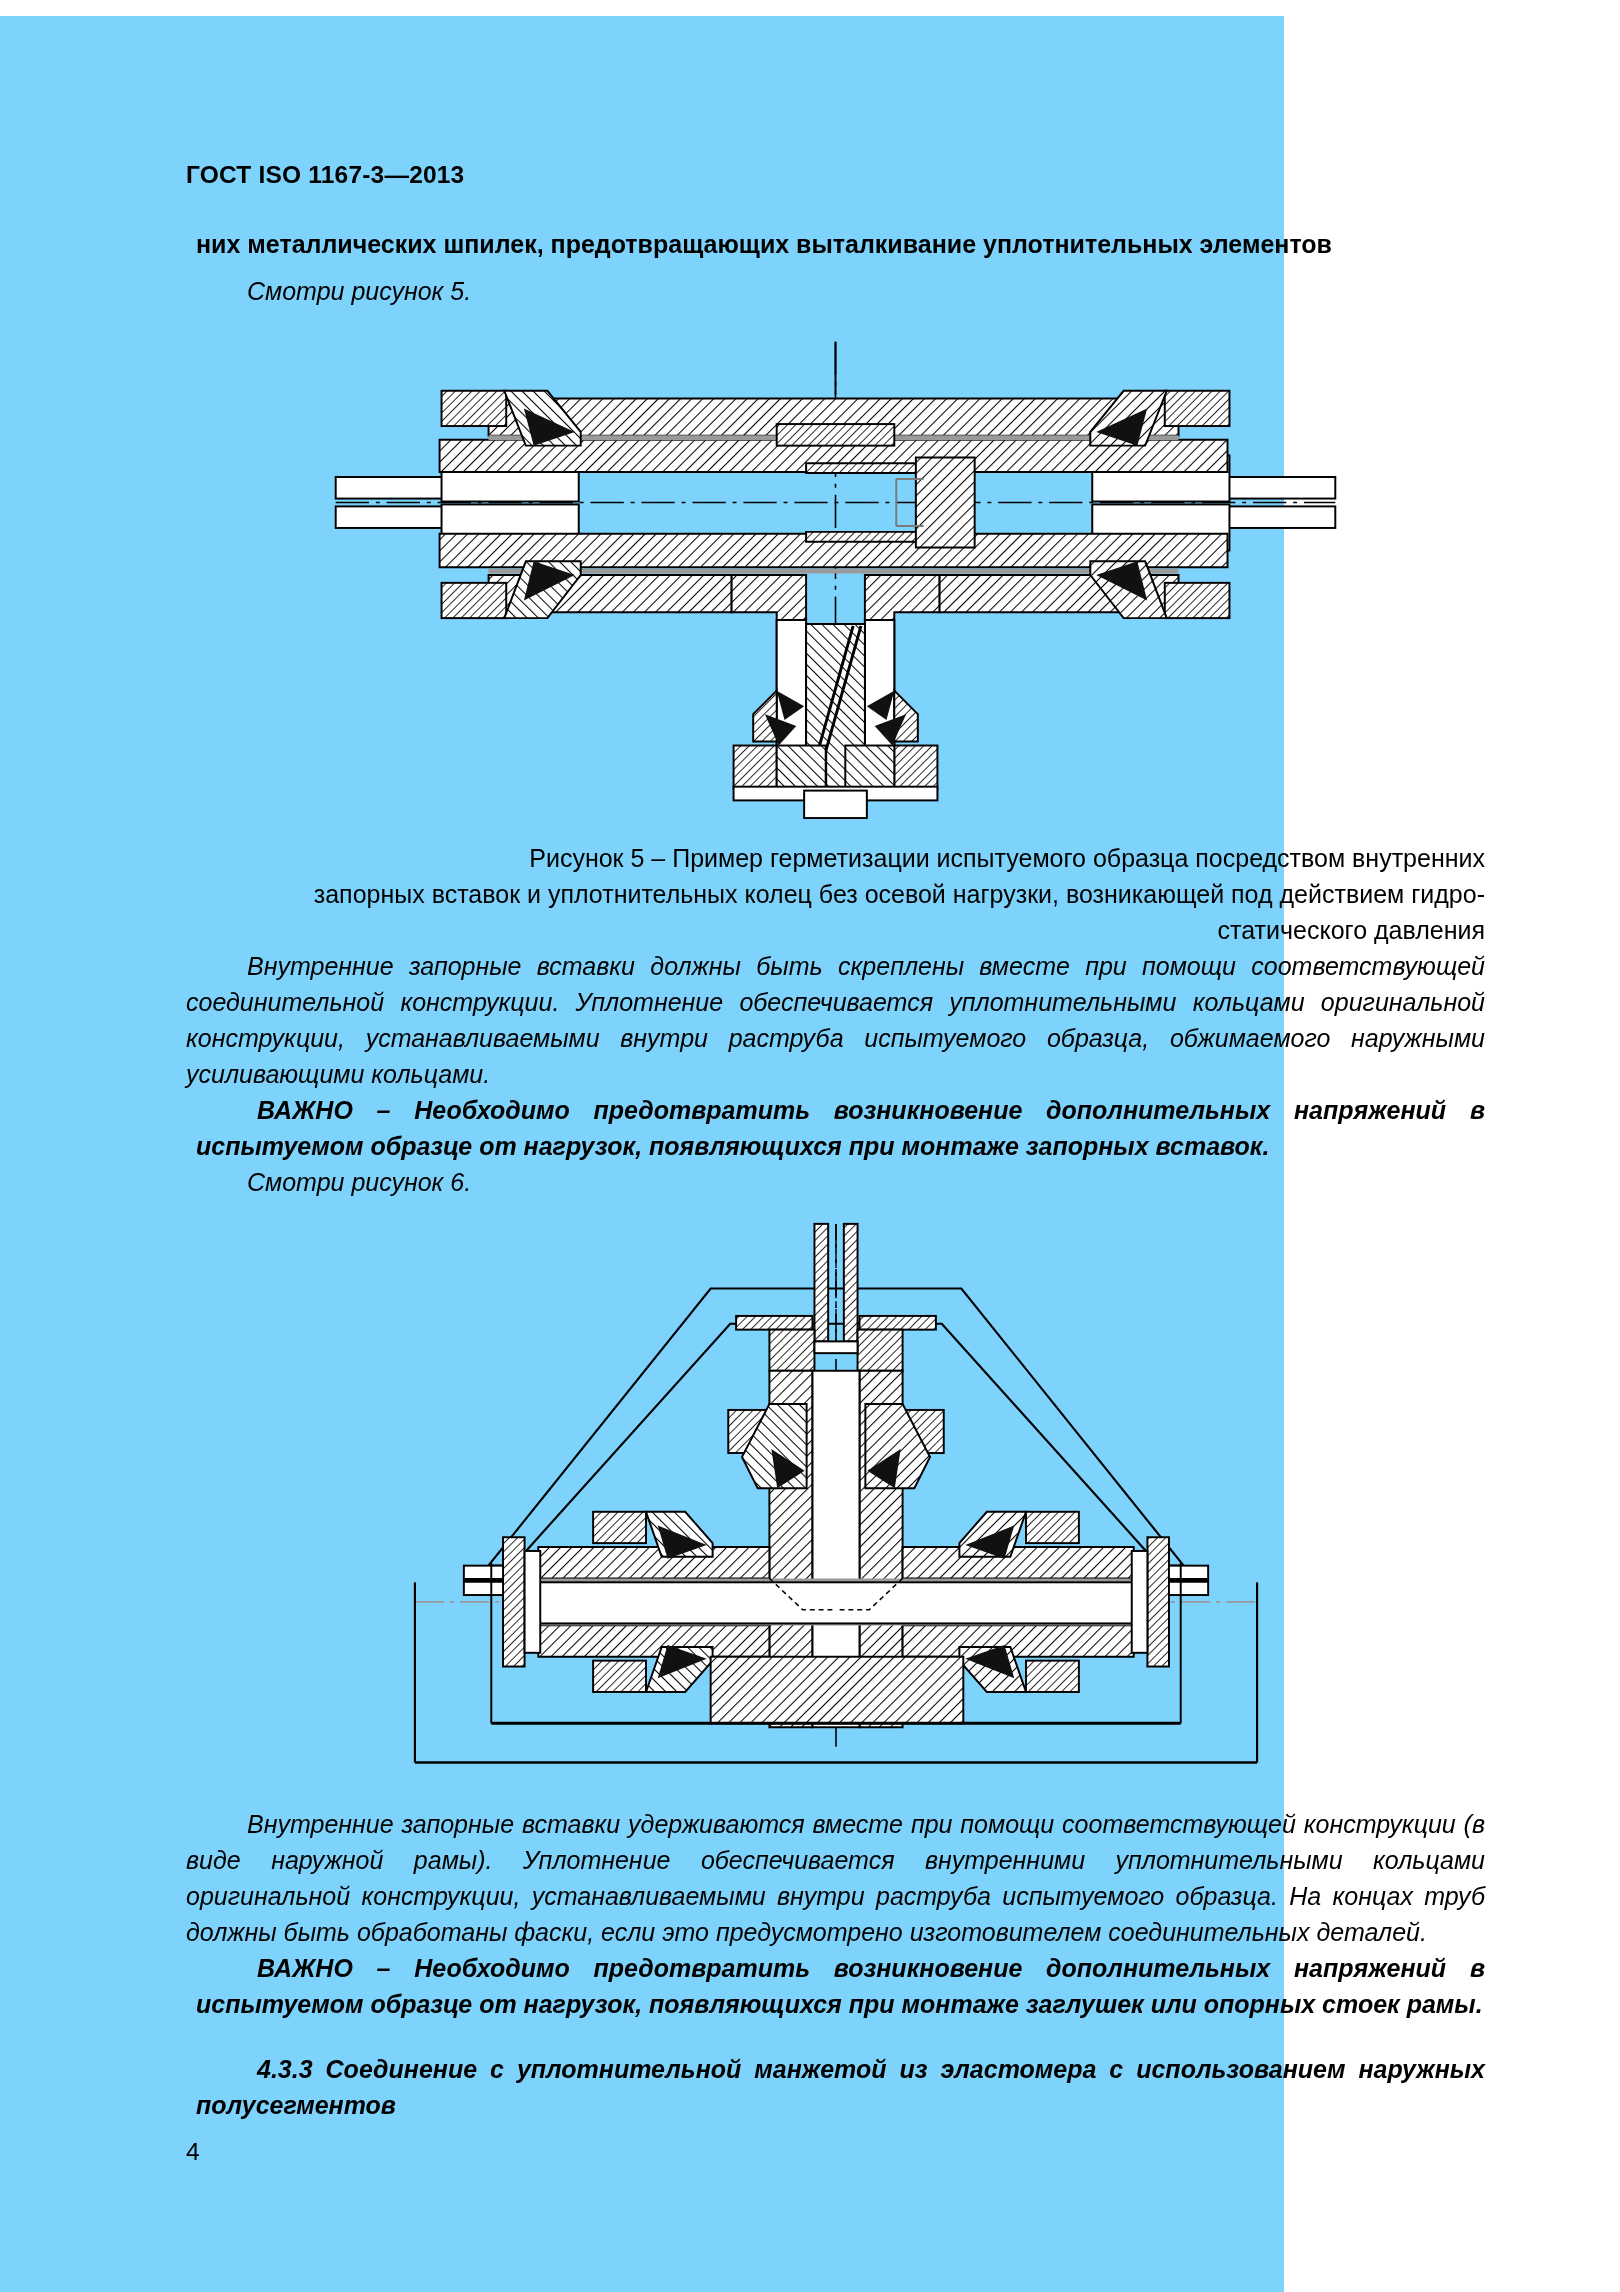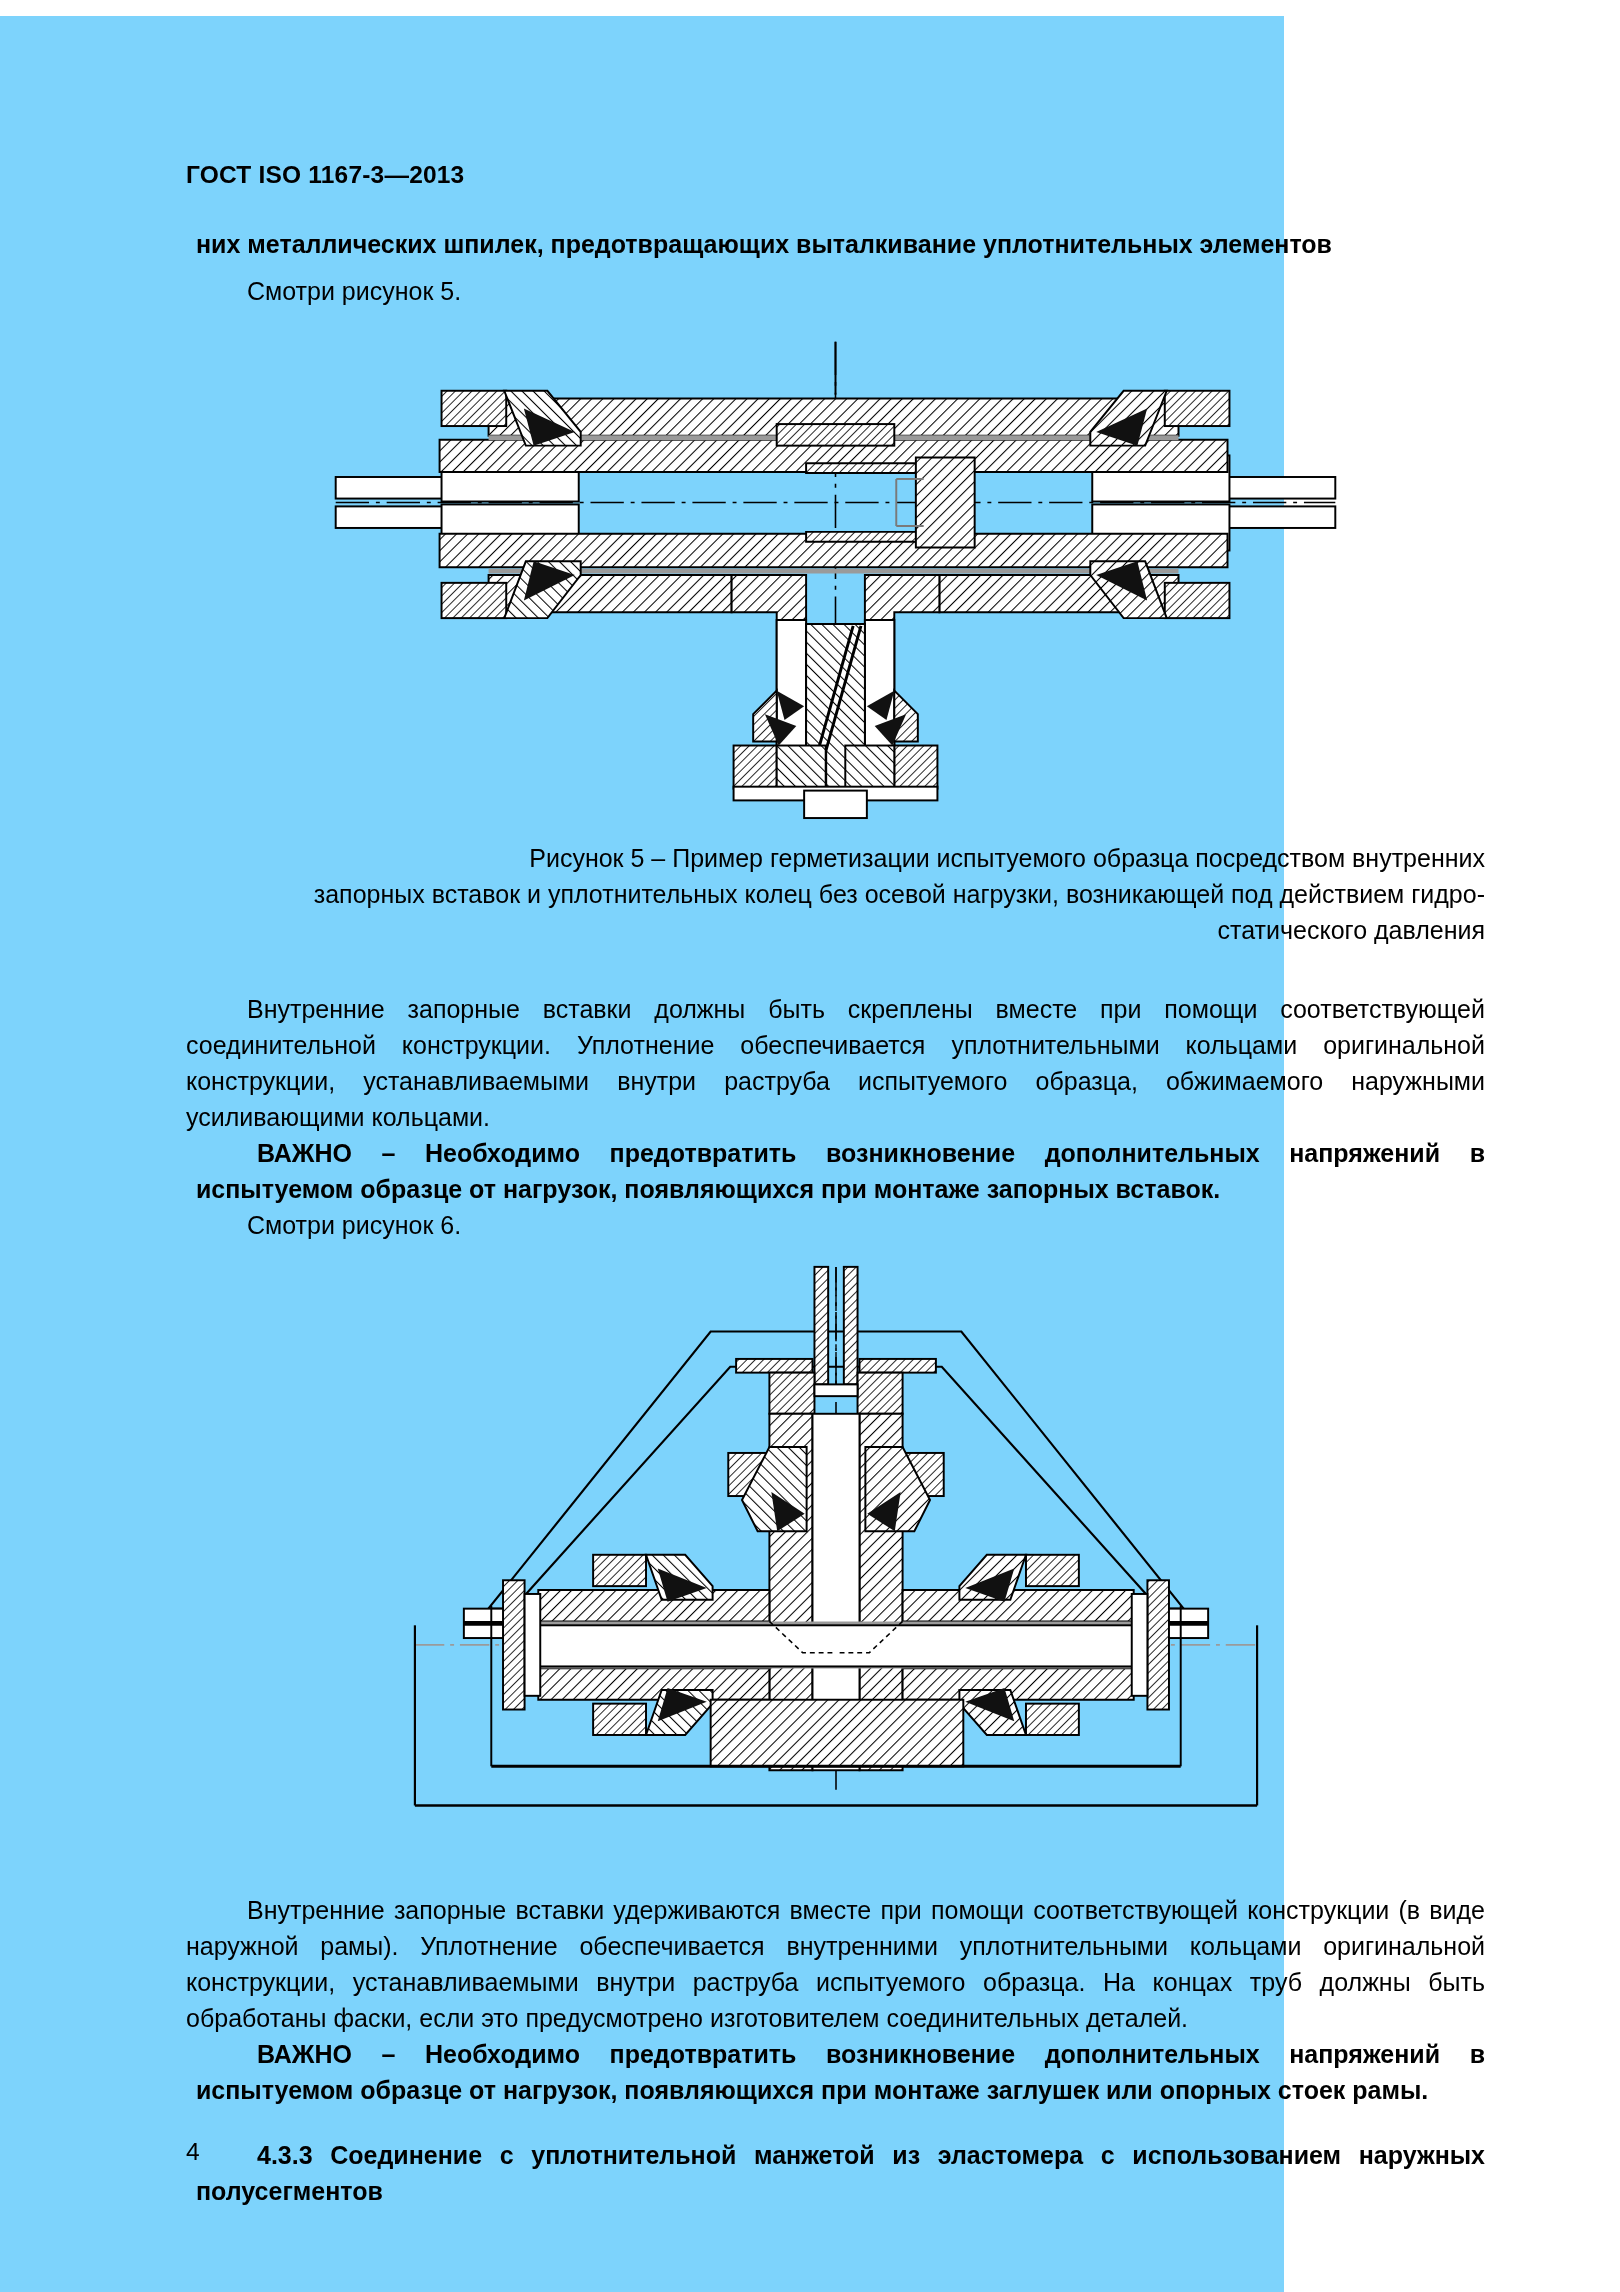--- a/index.html
+++ b/index.html
@@ -21,25 +21,25 @@
     font-size:24.5px;font-weight:bold;letter-spacing:0.2px;
     margin:0 0 37px 0;
   }
   .para{
     font-size:25px;line-height:36px;text-align:justify;
     margin:0;
     hyphens:none;
     word-spacing:0px;
   }
   .para.bold{font-weight:bold;margin-left:10px;}
-  .indent{text-indent:61px;}
+  .indent{text-indent:61px;font-style:italic;}
   .nogap{margin-top:0;}
   .gap-s{margin-top:10.8px;}
   .gap-m{margin-top:29px;}
-  .gap-l{margin-top:43px;}
+  .gap-l{}
 
   .caption{
     font-size:25px;line-height:36px;text-align:right;
     margin:0;
   }
 
   
   .figure{position:relative;width:100%;}
   .fig5-wrap{height:510px;margin-top:21.6px;}
   .fig6-wrap{height:588px;margin-top:17.6px;}

